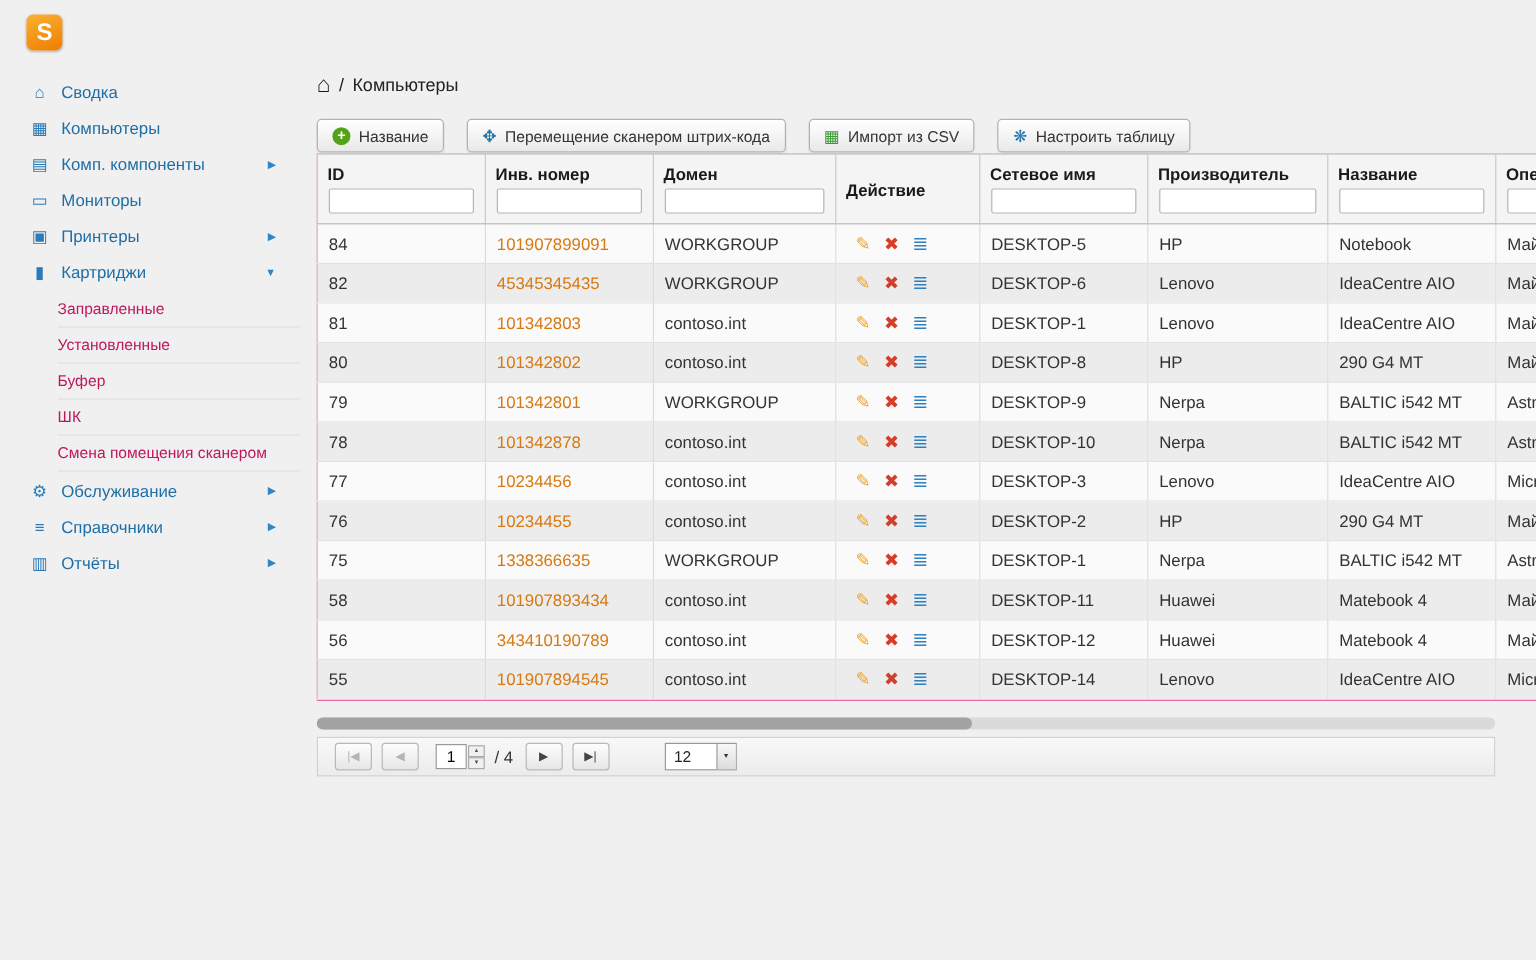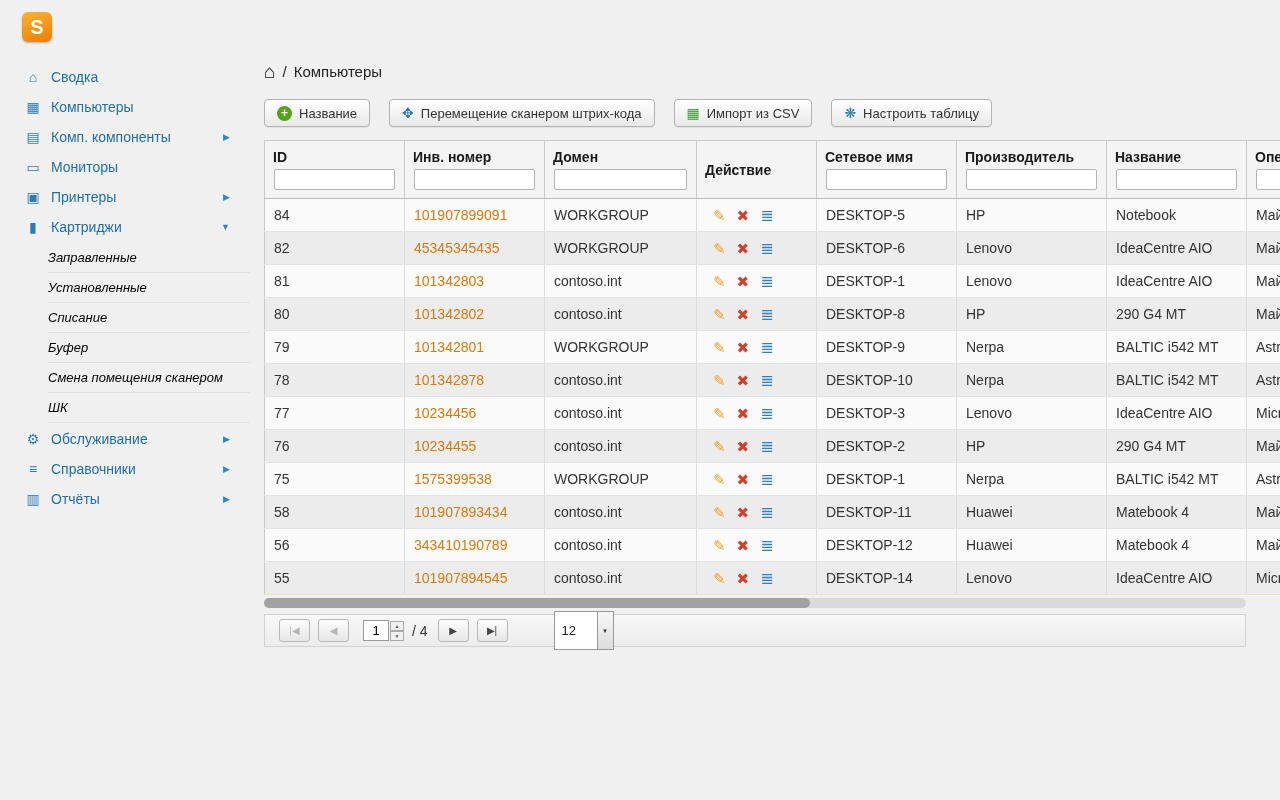--- a/index.html
+++ b/index.html
@@ -23,22 +23,22 @@
   .nav { position:absolute; top:62px; left:0; width:250px; }
   .nav-item {
     display:flex; align-items:center; height:30px; padding:0 20px 0 24px;
     gap:9px; font-size:14px; color:#1f6fa7; cursor:pointer; white-space:nowrap;
   }
   .nav-ic { width:18px; text-align:center; font-size:14px; color:#2b7bb9; flex:none; }
   .nav-arrow { margin-left:auto; font-size:9px; color:#2b87c8; flex:none; }
   .submenu { margin:1px 0; }
   .submenu-item {
     margin-left:48px; height:30px; line-height:30px; padding-right:8px;
-    border-bottom:1px solid #e0e0e0; font-size:13px; color:#000000;
-    cursor:pointer; white-space:nowrap; overflow:hidden;font-style:italic;
+    border-bottom:1px solid #e0e0e0; font-size:13px; color:#be185d;
+    cursor:pointer; white-space:nowrap; overflow:hidden;
   }
 
   
   .breadcrumb {
     position:absolute; left:264px; top:62px;
     display:flex; align-items:center; gap:7px; font-size:15px; color:#222;
   }
   .bc-home { font-size:19px; color:#1a1a1a; cursor:pointer; line-height:1; }
   .bc-cur { color:#222; }
 
@@ -53,22 +53,22 @@
   }
   .ic { font-size:14px; line-height:1; }
   .ic-add {
     width:15px; height:15px; border-radius:50%; background:#52a317;
     display:inline-flex; align-items:center; justify-content:center;
     font-size:12px; font-weight:bold;
   }
 
   
   .grid-wrap {
-    position:absolute; left:264px; top:140px; width:1016px; height:456px;
-    overflow:hidden; background:#fef9c3;
+    position:absolute; left:264px; top:128px; width:1016px; height:456px;
+    overflow:hidden; background:#ec4899;
   }
   table.grid {
     border-collapse:collapse; table-layout:fixed; width:1182px; background:#fff;
     border-left:1px solid #c9c9c9; border-top:1px solid #c9c9c9;
   }
   .col-id{width:140px}.col-inv{width:140px}.col-domain{width:152px}
   .col-actions{width:120px}.col-network{width:140px}.col-manufacturer{width:150px}
   .col-model{width:140px}.col-os{width:200px}
   th {
     background:#f4f4f4; border-right:1px solid #c9c9c9; border-bottom:1px solid #b9b9b9;
@@ -125,21 +125,21 @@
     font-size:13px; font-family:inherit; background:#fff;
   }
   .spin { display:flex; flex-direction:column; margin-left:1px; }
   .spin > span {
     width:14px; height:10px; border:1px solid #aaa; background:#f0f0f0;
     font-size:5px; display:flex; align-items:center; justify-content:center;
     color:#555; cursor:pointer;
   }
   .pg-total { font-size:14px; color:#333; margin:0 10px 0 4px; }
   .page-size {
-    margin-left:38px; display:flex; align-items:center; height:39px;
+    margin-left:38px; display:flex; align-items:center; height:23px;
     border:1px solid #999; background:#fff; cursor:pointer;
   }
   .ps-value { width:42px; padding-left:7px; font-size:13px; color:#222; }
   .ps-btn {
     width:16px; height:100%; border-left:1px solid #999;
     background:linear-gradient(#f8f8f8,#dcdcdc);
     display:flex; align-items:center; justify-content:center;
     font-size:6px; color:#333; cursor:pointer;
   }
 </style>
@@ -172,24 +172,23 @@
         <span class="nav-arrow">▶</span>
       </div>
       <div class="nav-item">
         <span class="nav-ic">▮</span>
         <span class="nav-label">Картриджи</span>
         <span class="nav-arrow">▼</span>
       </div>
       <div class="submenu">
         <div class="submenu-item">Заправленные</div>
         <div class="submenu-item">Установленные</div>
-        <div class="submenu-item">Списание</div>
         <div class="submenu-item">Буфер</div>
+        <div class="submenu-item">ШК</div>
         <div class="submenu-item">Смена помещения сканером</div>
-        <div class="submenu-item">ШК</div>
       </div>
       <div class="nav-item">
         <span class="nav-ic">⚙</span>
         <span class="nav-label">Обслуживание</span>
         <span class="nav-arrow">▶</span>
       </div>
       <div class="nav-item">
         <span class="nav-ic">≡</span>
         <span class="nav-label">Справочники</span>
         <span class="nav-arrow">▶</span>
@@ -340,21 +339,21 @@
           <td class="col-inv">10234455</td>
           <td class="col-domain">contoso.int</td>
           <td class="col-actions"><span class="act act-edit">✎</span><span class="act act-del">✖</span><span class="act act-details">≣</span></td>
           <td class="col-network">DESKTOP-2</td>
           <td class="col-manufacturer">HP</td>
           <td class="col-model">290 G4 MT</td>
           <td class="col-os">Май</td>
         </tr>
         <tr>
           <td class="col-id">75</td>
-          <td class="col-inv">1575399538</td>
+          <td class="col-inv">1338366635</td>
           <td class="col-domain">WORKGROUP</td>
           <td class="col-actions"><span class="act act-edit">✎</span><span class="act act-del">✖</span><span class="act act-details">≣</span></td>
           <td class="col-network">DESKTOP-1</td>
           <td class="col-manufacturer">Nerpa</td>
           <td class="col-model">BALTIC i542 MT</td>
           <td class="col-os">Astr</td>
         </tr>
         <tr>
           <td class="col-id">58</td>
           <td class="col-inv">101907893434</td>

